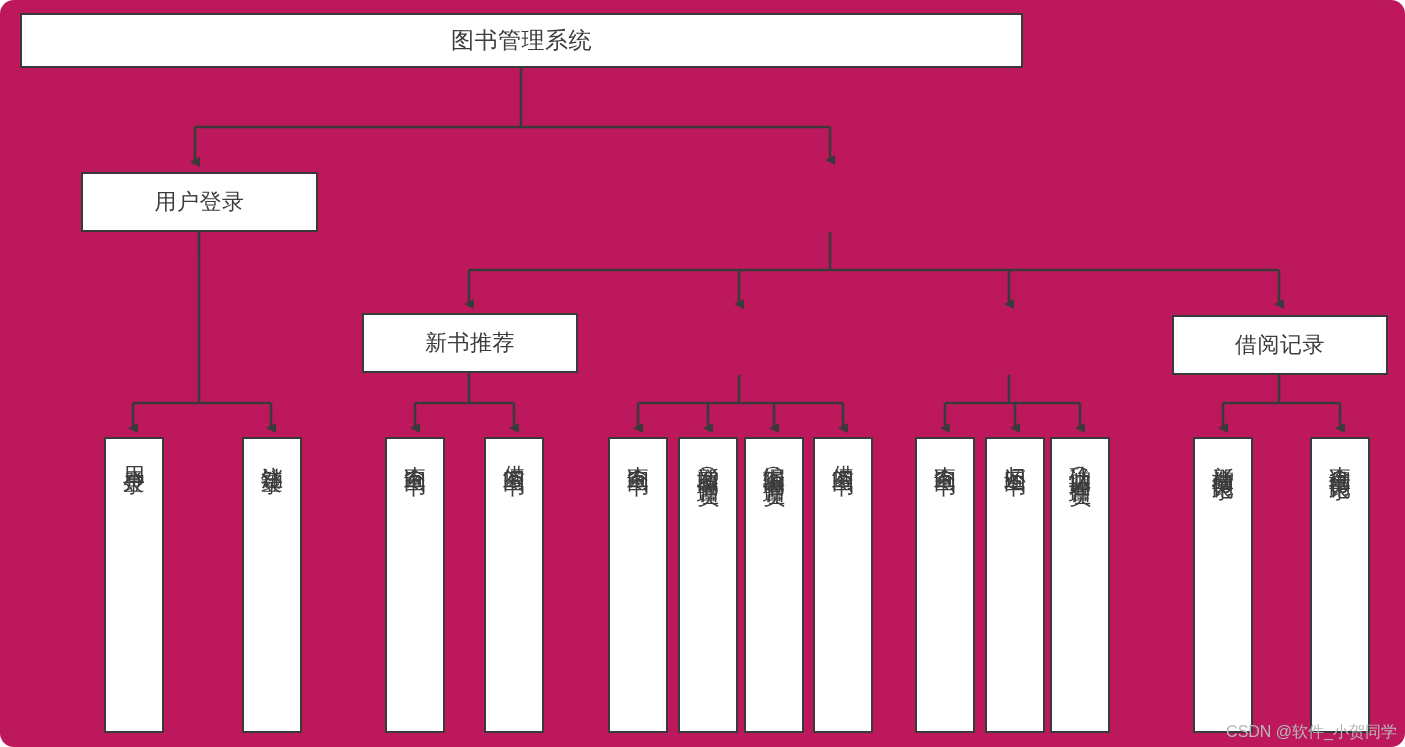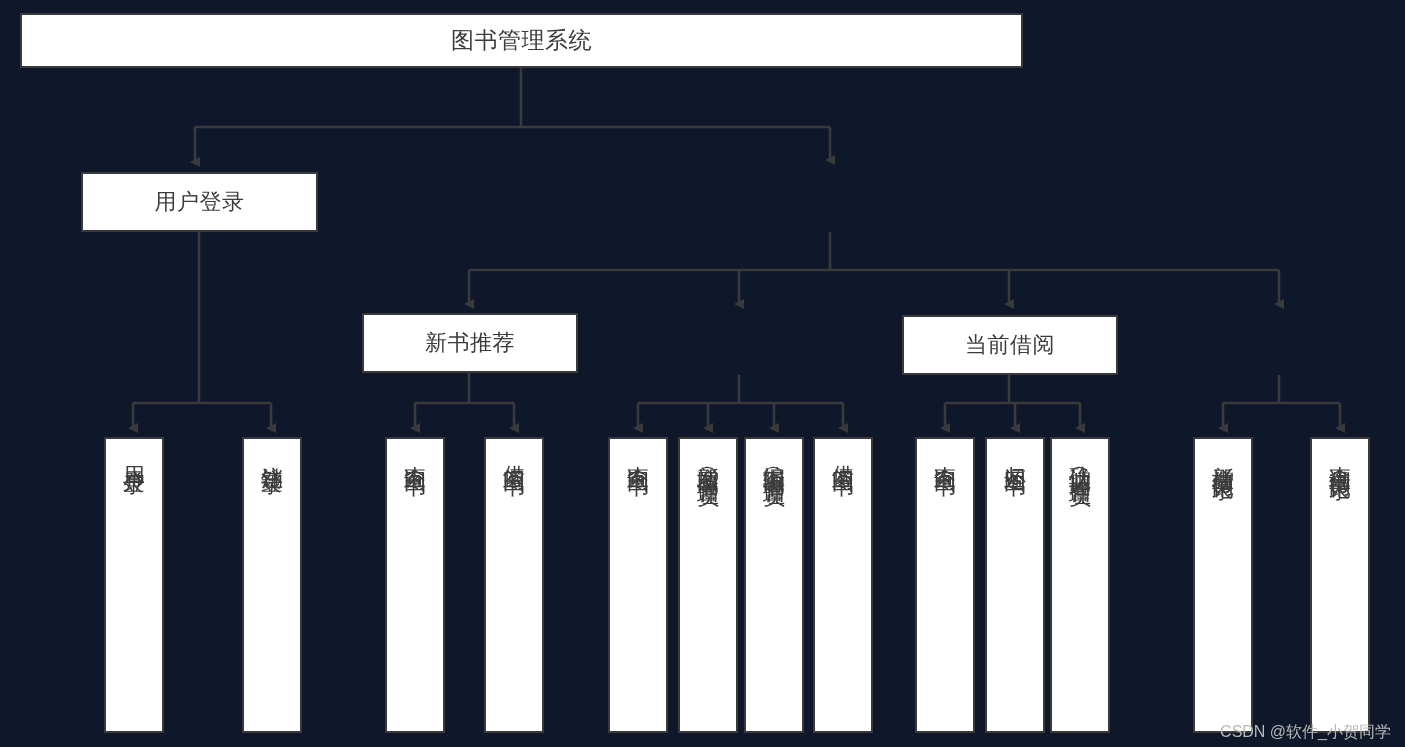--- a/index.html
+++ b/index.html
@@ -8,22 +8,23 @@
     padding: 0;
     background: #ffffff;
   }
   body {
     font-family: "Liberation Sans", "DejaVu Sans", sans-serif;
   }
   #diagram-root {
     position: relative;
     width: 1405px;
     height: 747px;
-    background: #0f172a;
+    background: #be185d;
     overflow: hidden;
+    border-radius: 14px;
   }
   #edge-layer {
     position: absolute;
     left: 0;
     top: 0;
     width: 1405px;
     height: 747px;
     pointer-events: none;
   }
   .node {
@@ -60,21 +61,21 @@
   .node.v .node-label {
     writing-mode: vertical-rl;
     text-orientation: upright;
     font-size: 22px;
     line-height: 1.18;
     letter-spacing: 3px;
     white-space: nowrap;
   }
   #watermark {
     position: absolute;
-    right: 14px;
+    right: 8px;
     bottom: 4px;
     font-size: 16px;
     color: #b8b8b8;
     z-index: 5;
     white-space: nowrap;
     font-family: "Liberation Sans", "DejaVu Sans", sans-serif;
   }
 </style>
 </head>
 <body>
@@ -139,24 +140,24 @@
   <div class="node h" style="left:81px; top:172px; width:237px; height:60px;">
     <span class="node-label">用户登录</span>
   </div>
 
 
   <div class="node h" style="left:362px; top:313px; width:216px; height:60px;">
     <span class="node-label">新书推荐</span>
   </div>
 
 
-  <div class="node h" style="left:902px; top:315px; width:216px; height:60px;">
-    <span class="node-label">当前借阅</span>
-  </div>
-
+
+  <div class="node h" style="left:1172px; top:315px; width:216px; height:60px;">
+    <span class="node-label">借阅记录</span>
+  </div>
 
   <div class="node v" style="left:104px; top:437px; width:60px; height:296px;">
     <span class="node-label">用户登录</span>
   </div>
 
   <div class="node v" style="left:242px; top:437px; width:60px; height:296px;">
     <span class="node-label">注销登录</span>
   </div>
 
   <div class="node v" style="left:385px; top:437px; width:60px; height:296px;">

